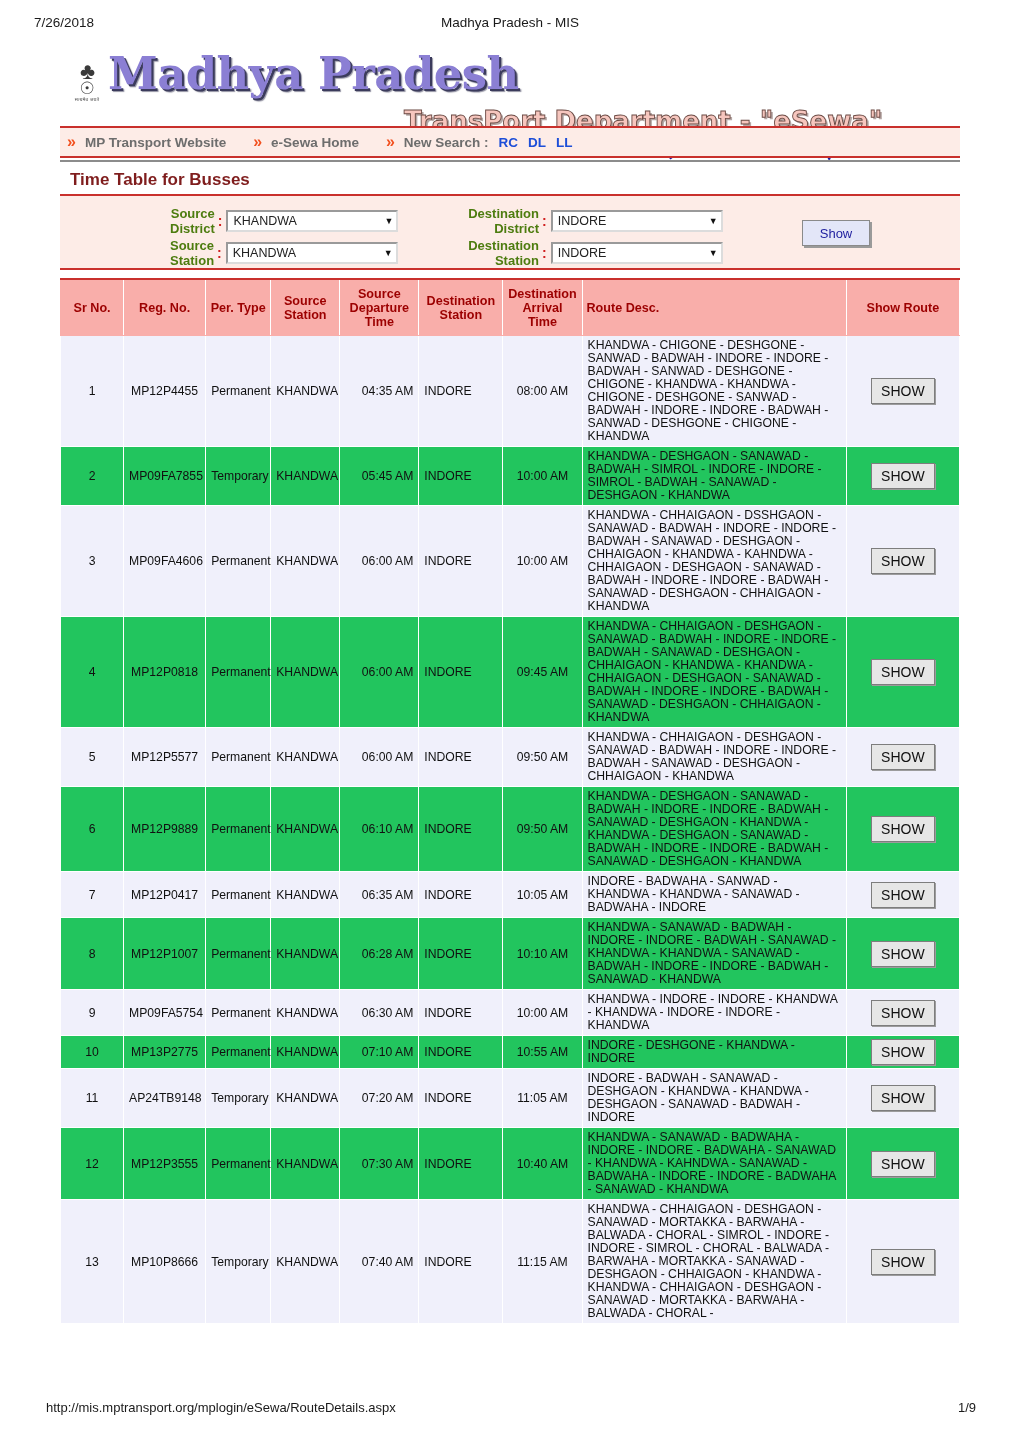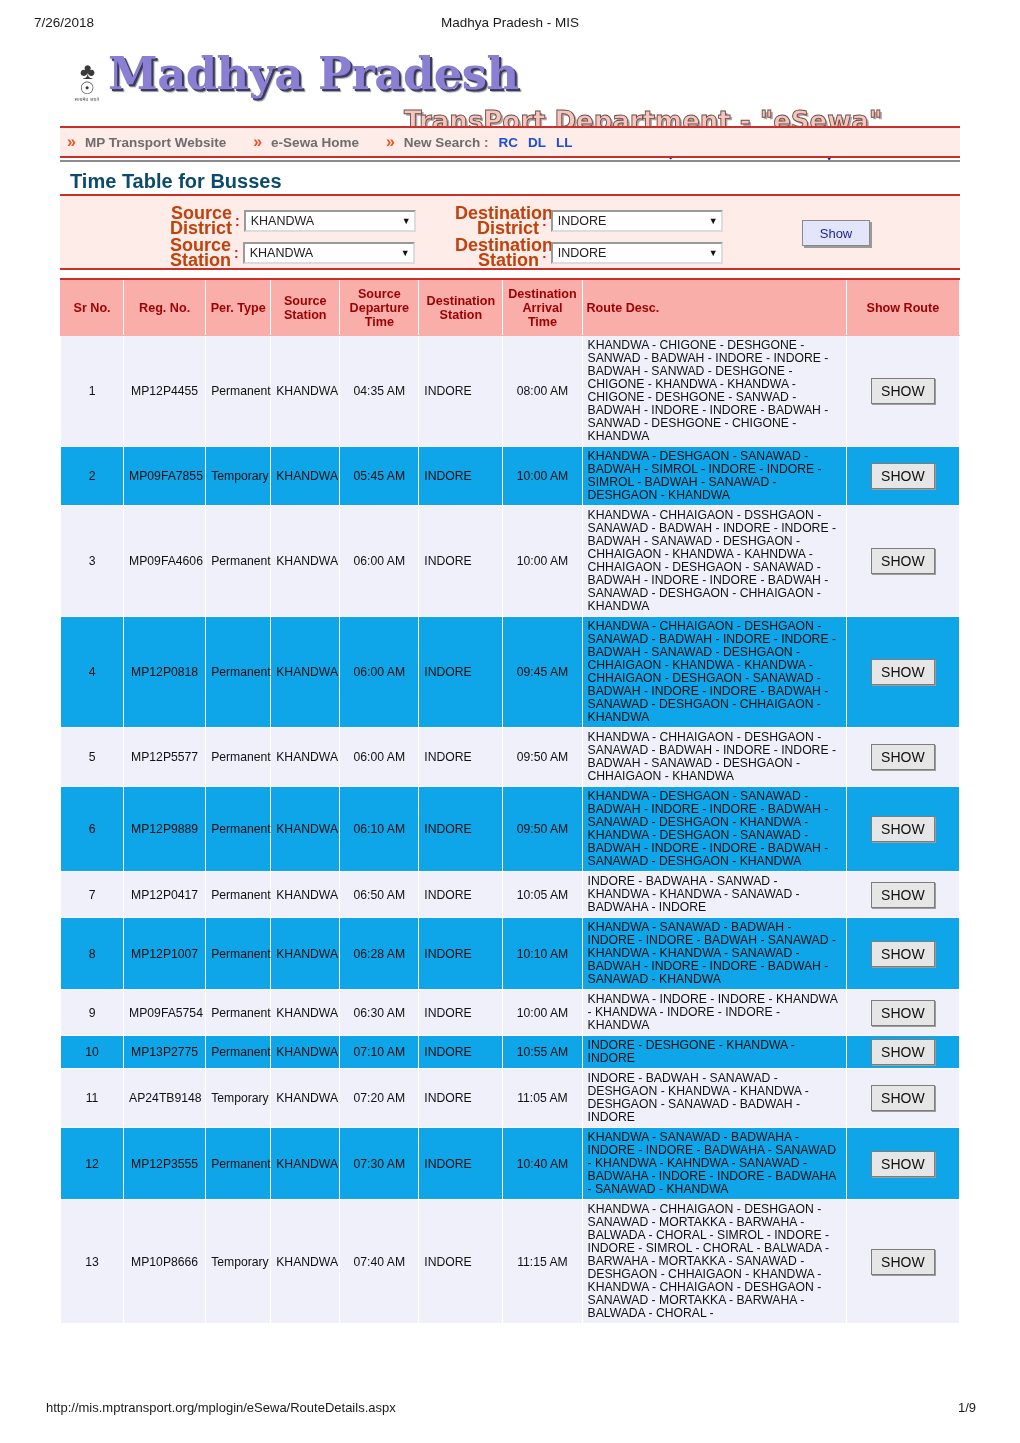--- a/index.html
+++ b/index.html
@@ -78,33 +78,33 @@
   .nav-chev {
     color:#f2501e; font-weight:bold; font-size:16px;
     margin:0 9px 0 3px;
   }
   .nav-label { color:#6d6d6d; font-size:13.5px; font-weight:bold; }
   .nav-sub { color:#1d4ed8; font-size:13.5px; font-weight:bold; margin-left:10px; }
 
   
   .pgtitle {
     position:absolute; top:170px; left:70px;
-    color:#0c4a6e; font-size:20px; font-weight:bold;
+    color:#7f1d1d; font-size:17px; font-weight:bold;
   }
 
   
   .searchpanel {
     position:absolute; top:194px; left:60px; width:900px; height:76px;
     background:#fdece7;
     border-top:2px solid #c9302c;
     border-bottom:2px solid #c9302c;
   }
   .fld { position:absolute; display:flex; align-items:center; }
   .fld .lbl {
-    color:#c2410c; font-weight:bold; font-size:18px;
+    color:#4d7c0f; font-weight:bold; font-size:13px;
     text-align:right; line-height:15px;
   }
   .fld .colon { color:#d11f1f; font-weight:bold; font-size:14px; margin:0 4px 0 3px; }
   .sel {
     width:172px; height:22px;
     background:#ffffff;
     border:2px solid #9a9a9a;
     border-right-color:#dcdcdc; border-bottom-color:#dcdcdc;
     display:flex; align-items:center; justify-content:space-between;
     padding:0 3px 0 5px;
@@ -139,27 +139,27 @@
     font-size:12.6px;
     line-height:14px;
     padding:6px 4px;
     border:1px solid #f9aeaa;
     border-right:1px solid #ffffff;
   }
   table.tt thead th.h-route { text-align:left; }
   .tbl-wrap .topline { height:2px; background:#c9302c; width:900px; }
 
   table.tt tbody tr.odd td { background:#f0f0fb; }
-  table.tt tbody tr.even td { background:#0ea5e9; }
+  table.tt tbody tr.even td { background:#22c55e; }
   table.tt tbody td { color:#111; }
   td.c-sr { text-align:center; width:63px; }
   td.c-reg { text-align:center; width:82px;margin-top:30px; }
   td.c-per { text-align:center; width:65px;margin-left:20px; }
   td.c-ss  { text-align:center; width:69px; }
-  td.c-sdt { text-align:center; width:79px; }
+  td.c-sdt { text-align:right; width:79px; }
   td.c-ds  { text-align:left;   width:84px; }
   td.c-dat { text-align:center; width:79px; }
   td.c-rd  { text-align:left;   width:264px; line-height:13px; }
   td.c-btn { text-align:center; width:113px; }
 
   th.w-sr{width:63px} th.w-reg{width:82px} th.w-per{width:65px} th.w-ss{width:69px}
   th.w-sdt{width:79px} th.w-ds{width:84px} th.w-dat{width:79px} th.w-rd{width:264px}
   th.w-btn{width:113px}
 
   .rowbtn {
@@ -357,21 +357,21 @@
             <td class="c-ds">INDORE</td>
             <td class="c-dat">09:50 AM</td>
             <td class="c-rd">KHANDWA - DESHGAON - SANAWAD - BADWAH - INDORE - INDORE - BADWAH - SANAWAD - DESHGAON - KHANDWA - KHANDWA - DESHGAON - SANAWAD - BADWAH - INDORE - INDORE - BADWAH - SANAWAD - DESHGAON - KHANDWA</td>
             <td class="c-btn"><span class="rowbtn">SHOW</span></td>
           </tr>
           <tr class="odd">
             <td class="c-sr">7</td>
             <td class="c-reg">MP12P0417</td>
             <td class="c-per">Permanent</td>
             <td class="c-ss">KHANDWA</td>
-            <td class="c-sdt">06:50 AM</td>
+            <td class="c-sdt">06:35 AM</td>
             <td class="c-ds">INDORE</td>
             <td class="c-dat">10:05 AM</td>
             <td class="c-rd">INDORE - BADWAHA - SANWAD - KHANDWA - KHANDWA - SANAWAD - BADWAHA - INDORE</td>
             <td class="c-btn"><span class="rowbtn">SHOW</span></td>
           </tr>
           <tr class="even">
             <td class="c-sr">8</td>
             <td class="c-reg">MP12P1007</td>
             <td class="c-per">Permanent</td>
             <td class="c-ss">KHANDWA</td>

